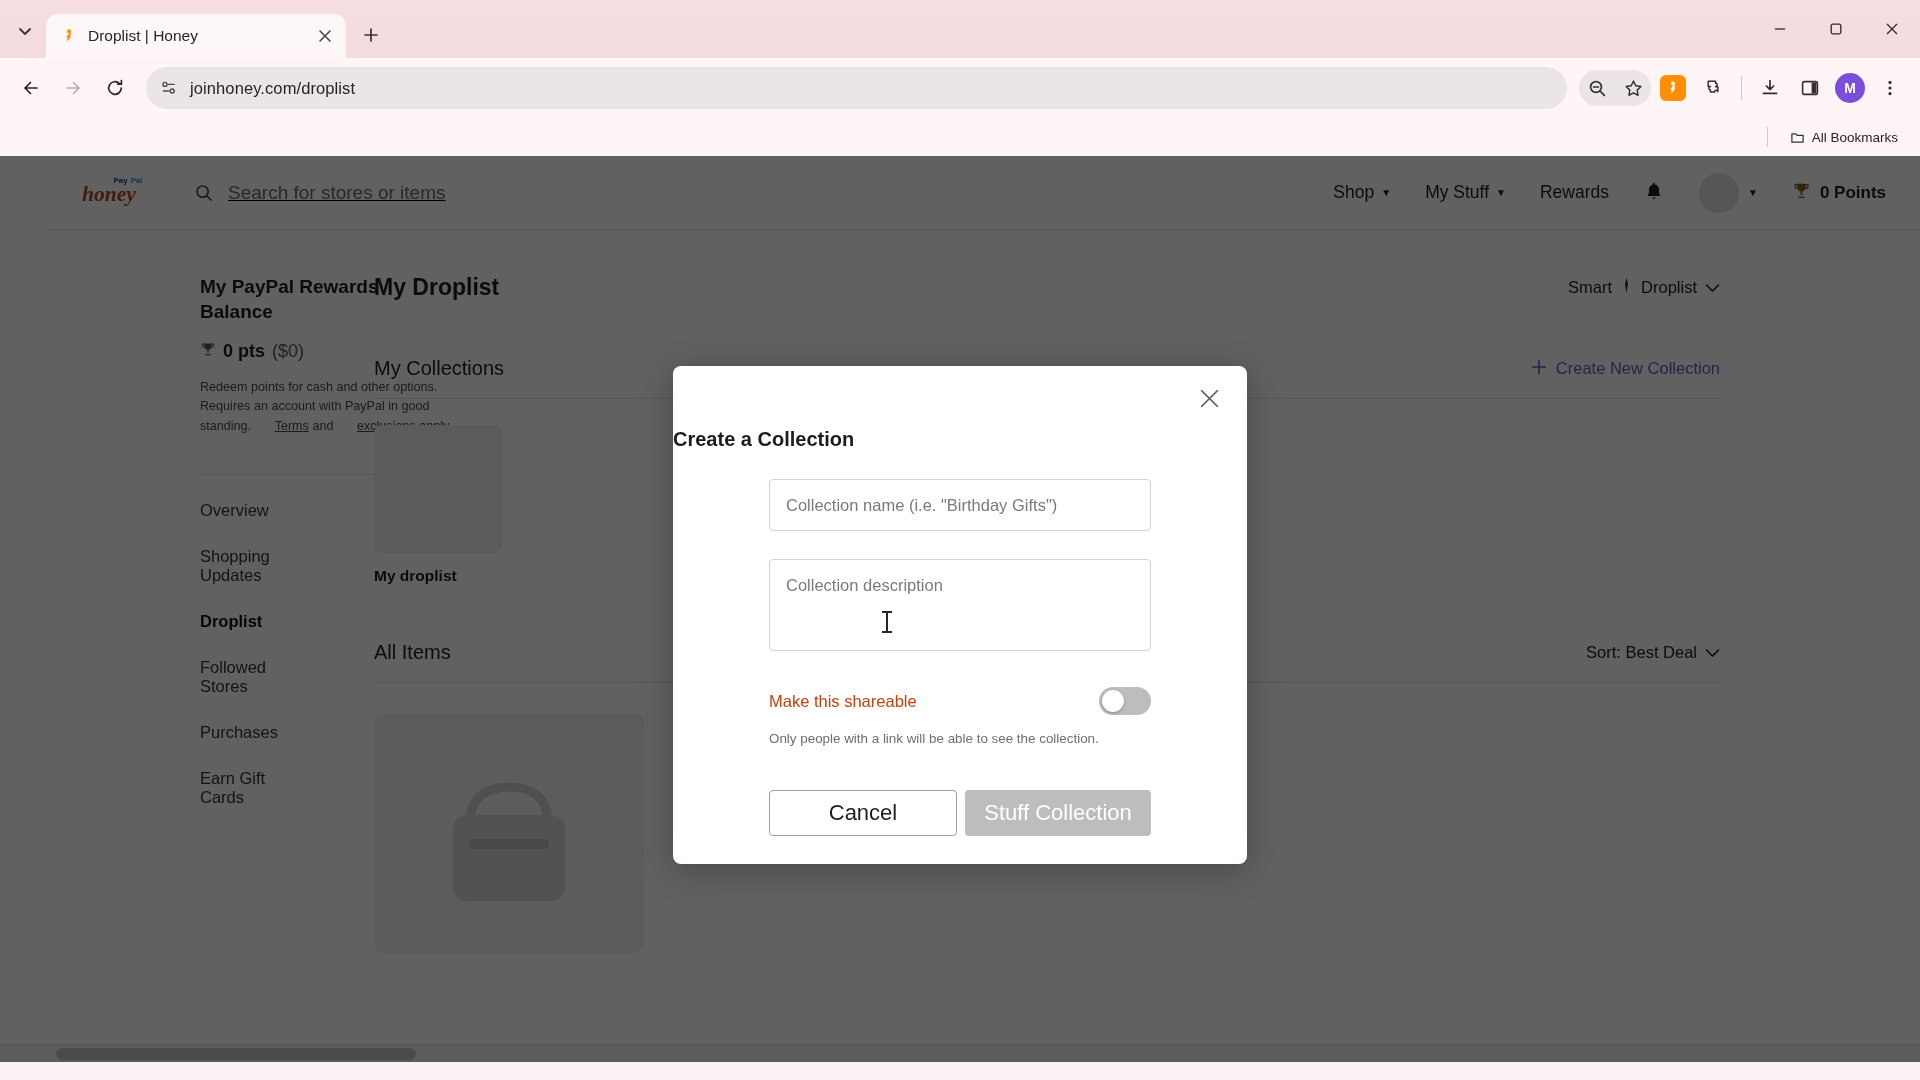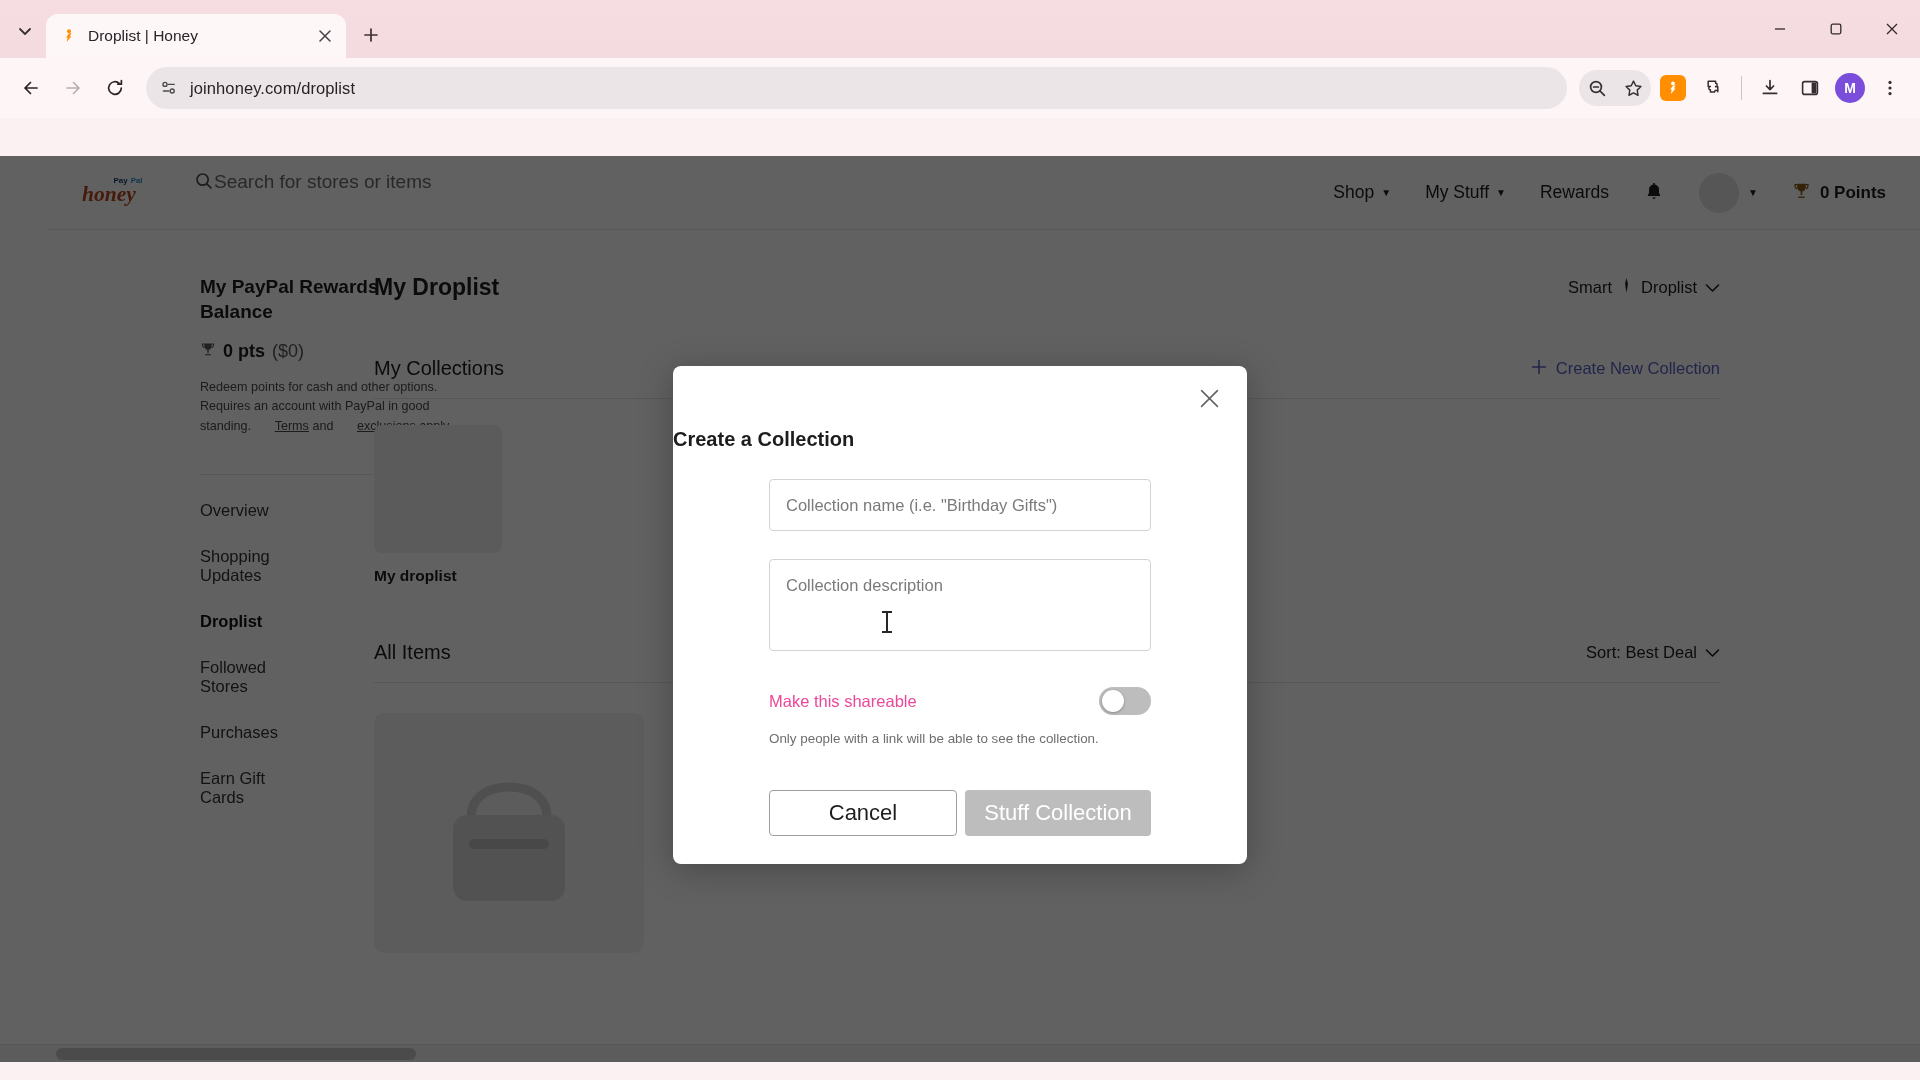--- a/index.html
+++ b/index.html
@@ -108,22 +108,22 @@
   }
   .page{ position:absolute; inset:0; }
 
   
   .site-header{
     height:74px;background:#ffffff;border-bottom:1px solid #ebebeb;
     display:flex;align-items:center;padding:0 34px;gap:26px;margin-left:48px;
   }
   .logo{width:86px;flex:0 0 86px;}
   .searchbar{
-    flex:1;max-width:1100px;display:flex;align-items:flex-start;
-    height:44px;cursor:text;
+    flex:1;max-width:1100px;display:flex;align-items:center;gap:14px;
+    height:44px;cursor:text;text-decoration:underline;
   }
   .search-ph{font-size:19px;color:#6b6b6b;}
   .site-nav{display:flex;align-items:center;gap:34px;margin-left:auto;}
   .nav-link{font-size:17.5px;color:#1d1d1d;display:flex;align-items:center;gap:7px;cursor:pointer;}
   .nav-caret{font-size:10px;color:#1d1d1d;}
   .hdr-avatar{
     width:40px;height:40px;border-radius:50%;background:#e3e3e3;
   }
   .avatar-group{display:flex;align-items:center;gap:9px;cursor:pointer;}
   .points-pill{
@@ -219,21 +219,21 @@
     width:100%;margin-top:28px;border:1px solid #d4d4d4;border-radius:4px;
     background:#fff;font-family:inherit;font-size:16.5px;color:#1d1d1d;
   }
   .field::placeholder{color:#7a7a7a;}
   input.field{height:52px;padding:0 16px;}
   textarea.field{height:92px;padding:14px 16px;resize:none;line-height:1.4;}
 
   .share-row{
     display:flex;align-items:center;justify-content:space-between;margin-top:32px;
   }
-  .share-label{font-size:16.5px;color:#ec4899;}
+  .share-label{font-size:16.5px;color:#c2410c;}
   .switch{
     width:52px;height:28px;border-radius:14px;background:#bdbdbd;
     position:relative;cursor:pointer;flex:0 0 52px;
   }
   .switch-knob{
     position:absolute;left:3px;top:3px;width:22px;height:22px;border-radius:50%;
     background:#fff;box-shadow:0 1px 3px rgba(0,0,0,.3);
   }
   .share-help{margin-top:16px;font-size:13.4px;color:#6e6e6e;}
 
@@ -386,20 +386,29 @@
     </div>
     <div class="tb-icon">
       <svg width="18" height="18" viewBox="0 0 18 18">
           <circle cx="9" cy="3.4" r="1.6" fill="currentColor"></circle>
           <circle cx="9" cy="9" r="1.6" fill="currentColor"></circle>
           <circle cx="9" cy="14.6" r="1.6" fill="currentColor"></circle>
         </svg>
     </div>
   </div>
 
+  <div class="bookmarks">
+    <div class="bm-sep"></div>
+    <div class="bm-all">
+      <svg width="15" height="15" viewBox="0 0 16 16">
+          <path d="M2 4.2h4.2l1.3 1.5H14V13H2z" fill="none" stroke="#333" stroke-width="1.3" stroke-linejoin="round"></path>
+        </svg>
+      <span>All Bookmarks</span>
+    </div>
+  </div>
 
   <div class="viewport">
     <div class="page">
 
       <div class="site-header">
         <div class="logo">
           <svg viewBox="0 0 120 46" width="86" height="33">
             <text x="44" y="13" font-family="Liberation Sans, sans-serif" font-size="11" font-weight="bold" fill="#1b3a6b">Pay</text>
             <text x="68" y="13" font-family="Liberation Sans, sans-serif" font-size="11" font-weight="bold" fill="#2a8fd0">Pal</text>
             <text x="0" y="38" font-family="Liberation Serif, serif" font-size="30" font-style="italic" font-weight="bold" fill="#b5471f">honey</text>

